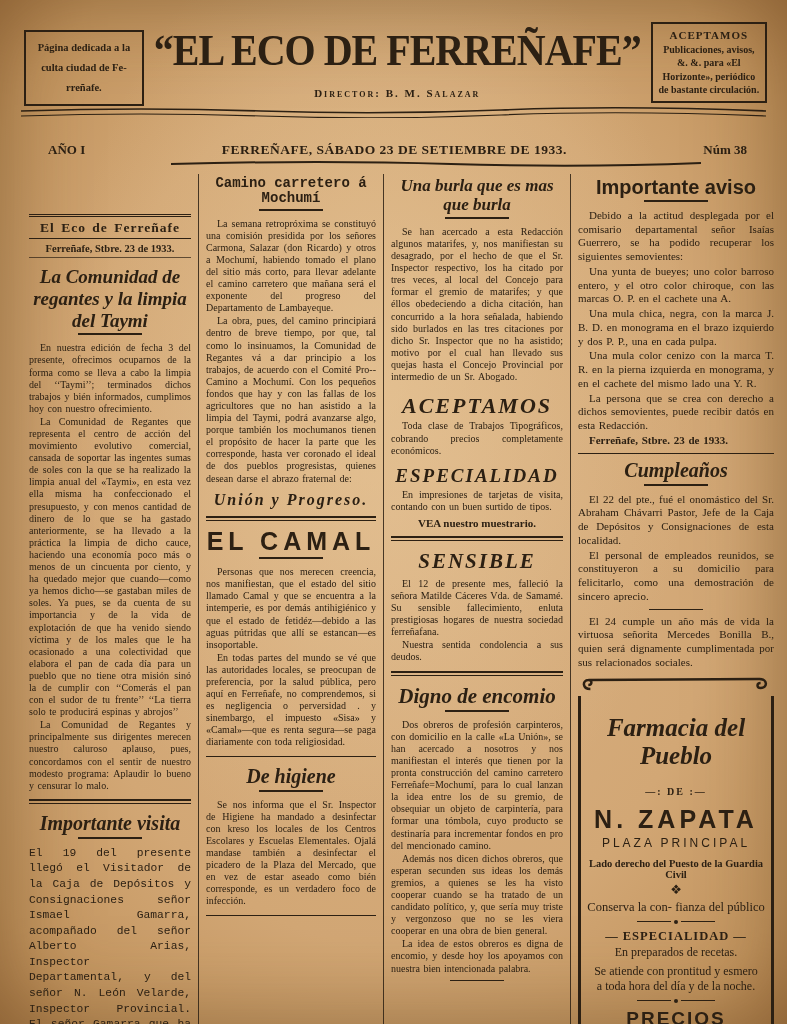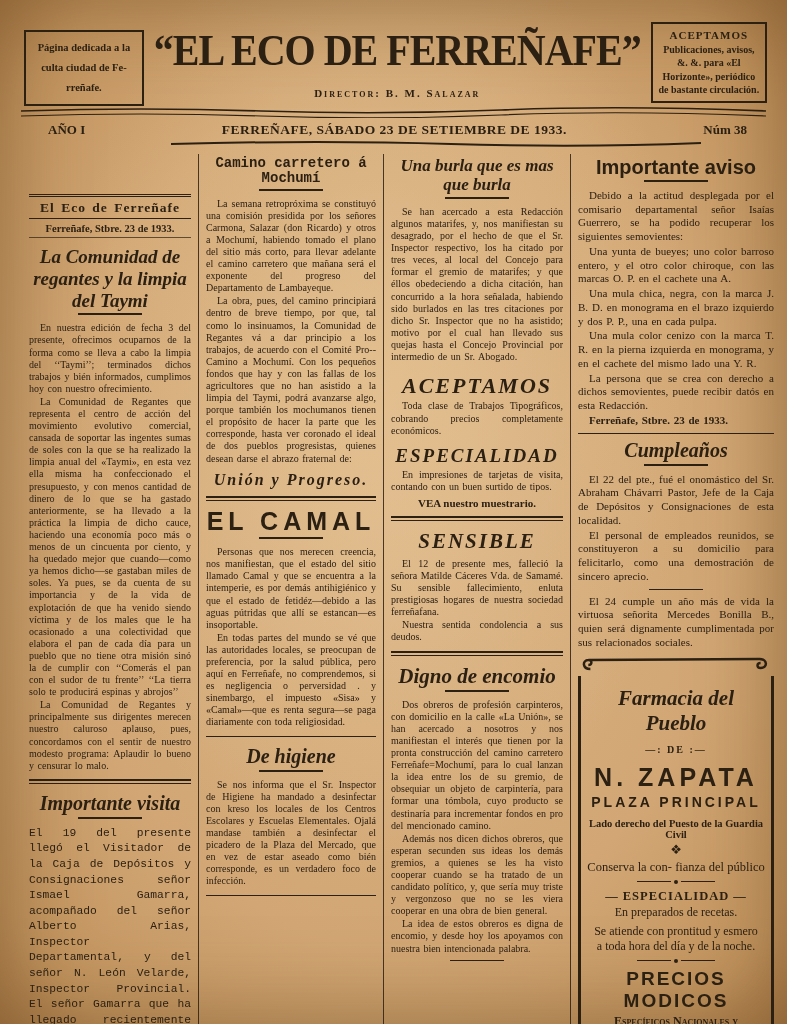--- a/index.html
+++ b/index.html
@@ -22,21 +22,21 @@
   .right-box{width:138px;font-size:10px;line-height:1.35;padding:4px 5px;}
   .right-box .rb-title{font-weight:bold;letter-spacing:1px;font-size:11px;}
   .m-center{flex:1;text-align:center;padding:0 10px;}
   .m-title{margin:4px 0 0;font-size:40px;font-weight:bold;letter-spacing:-1px;
            transform:scaleY(1.12);white-space:nowrap;}
   .m-director{font-size:11px;font-weight:bold;letter-spacing:2px;margin-top:14px;
               font-variant:small-caps;}
   .rule-svg{display:block;margin:0 auto;}
   
   .dateline{display:flex;justify-content:space-between;align-items:flex-end;
-            padding:4px 40px 2px 48px;font-weight:bold;font-size:13px;}
+            padding:4px 40px 2px 48px;font-weight:bold;font-size:13px;margin-top:20px;}
   .dateline .mid{font-size:13.5px;letter-spacing:.5px;}
   
   .columns{display:flex;margin:6px 6px 0 22px;height:876px;overflow:hidden;}
   .col{padding:0 7px;overflow:hidden;}
   .col + .col{border-left:1px solid rgba(44,32,19,.85);}
   .c1{flex:0 0 162px;}
   .c2{flex:0 0 170px;}
   .c3{flex:0 0 172px;}
   .c4{flex:1;}
   p.body{font-size:10px;line-height:1.21;text-align:justify;margin:0 0 1px;
@@ -60,26 +60,26 @@
   .mono{font-family:"Liberation Mono","DejaVu Sans Mono",monospace;font-size:11.3px;
         line-height:1.38;text-align:justify;margin:2px 0 0;word-spacing:0;}
   
   .motto{font-style:italic;font-weight:bold;font-size:16px;text-align:center;
          letter-spacing:2px;margin:6px 0 4px;}
   .caps-ital{font-style:italic;font-weight:bold;letter-spacing:2px;}
   .vea{font-size:11px;font-weight:bold;text-align:center;margin:4px 0 2px;}
   
   .adbox{border-left:3px solid #2c2013;border-right:3px solid #2c2013;
          margin-top:4px;text-align:center;padding:2px 4px 4px;}
-  .ad-title{font-style:italic;font-weight:bold;font-size:21px;margin:8px;}
+  .ad-title{font-style:italic;font-weight:bold;font-size:25px;margin:16px;}
   .ad-de{font-weight:bold;font-size:10px;letter-spacing:2px;margin:7px 0 8px;}
   .ad-name{font-family:"Liberation Sans","DejaVu Sans",sans-serif;font-weight:bold;
            font-size:25px;letter-spacing:4px;margin:0;}
-  .ad-plaza{font-family:"Liberation Sans","DejaVu Sans",sans-serif;font-weight:bold;
-            font-size:14px;letter-spacing:3px;margin:2px 0 8px;}
+  .ad-plaza{font-family:"Liberation Sans","DejaVu Sans",sans-serif;font-weight:normal;
+            font-size:12px;letter-spacing:3px;margin:2px 0 8px;}
   .ad-loc{font-weight:bold;font-size:10.5px;margin:0 0 2px;}
   .ad-orn{font-size:13px;line-height:1;margin:3px 0;}
   .ad-conf{font-size:12.5px;line-height:1.2;margin:4px 0 2px;}
   .ad-esp{font-weight:bold;font-size:12.5px;letter-spacing:1px;margin:3px 0 0;}
   .ad-esp2{font-size:12px;margin:1px 0 4px;}
   .ad-att{font-size:12px;line-height:1.25;margin:4px 6px 2px;text-align:center;}
   .ad-dotrule{display:flex;align-items:center;justify-content:center;gap:3px;margin:5px 0;}
   .ad-dotrule .l{width:34px;border-top:1.5px solid #2c2013;}
   .ad-dotrule .d{width:4px;height:4px;background:#2c2013;border-radius:50%;}
   .ad-precios{font-family:"Liberation Sans","DejaVu Sans",sans-serif;font-weight:bold;

